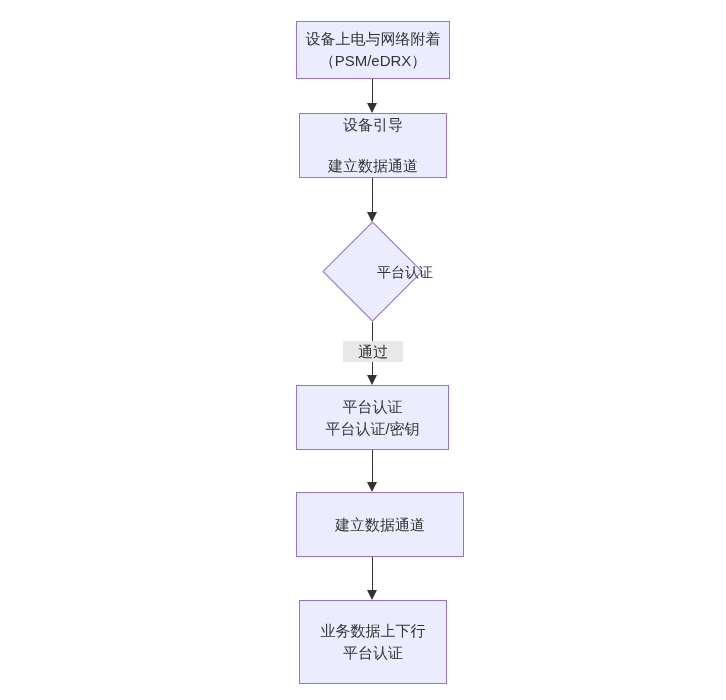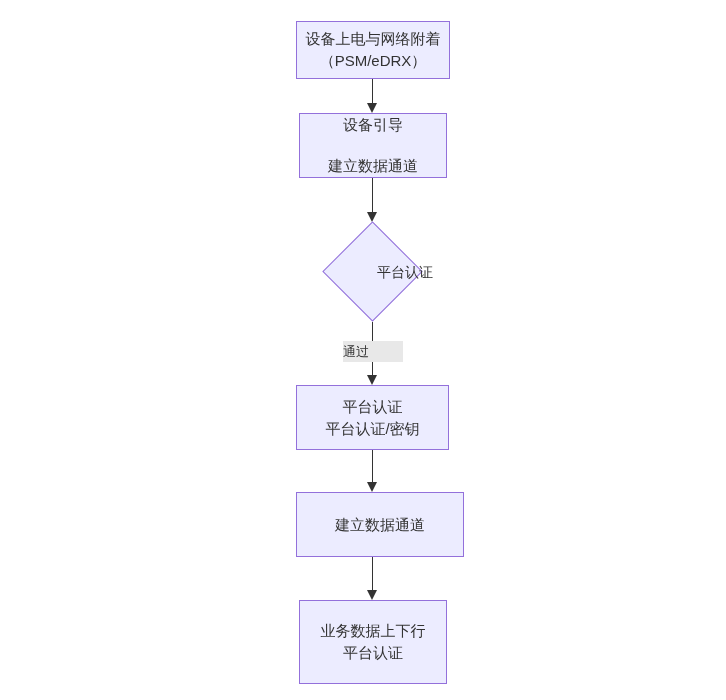--- a/index.html
+++ b/index.html
@@ -61,22 +61,22 @@
     height: 0;
     border-left: 5.5px solid transparent;
     border-right: 5.5px solid transparent;
     border-top: 10px solid var(--edge_line, #333333);
   }
   .edge-label {
     position: absolute;
     left: 343px;
     top: 341px;
     width: 60px;
-    text-align: left;
-    font-size: 13px;
+    text-align: center;
+    font-size: 15px;
     line-height: 21px;
     color: var(--text, #333333);
     background: var(--edge_label_bg, #e8e8e8);
   }
 </style>
 </head>
 <body>
 
 <div class="stage">
 

